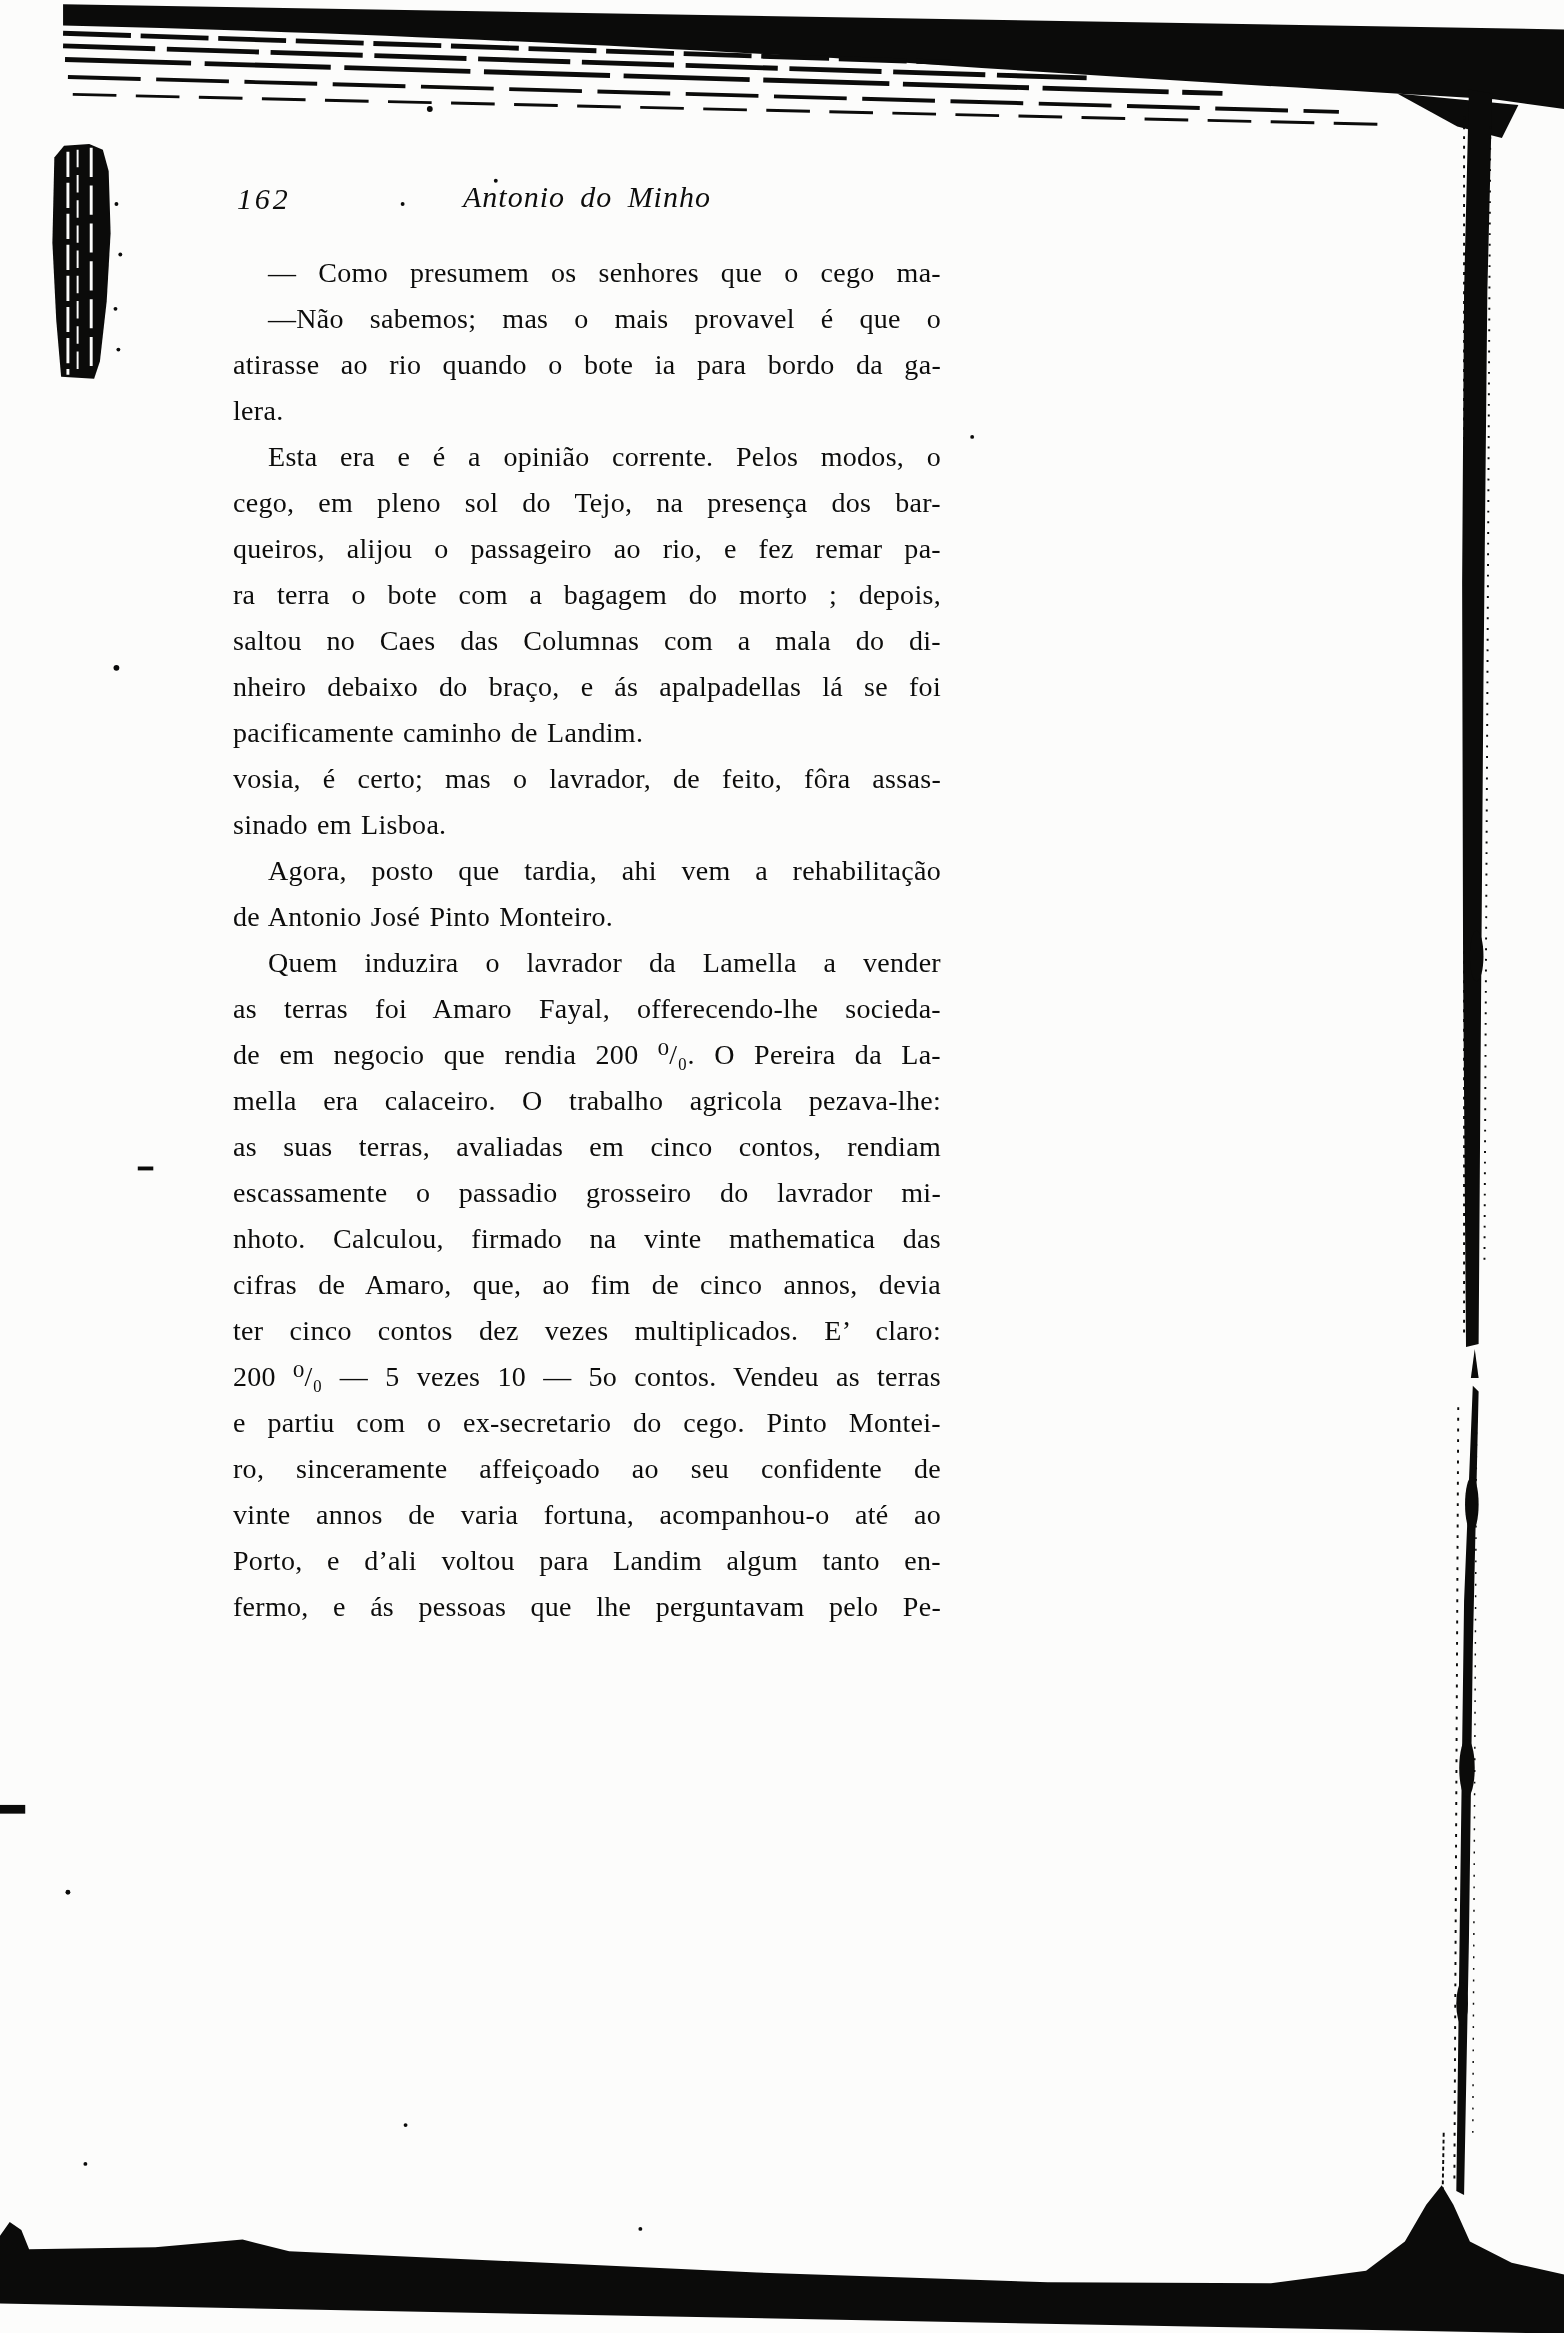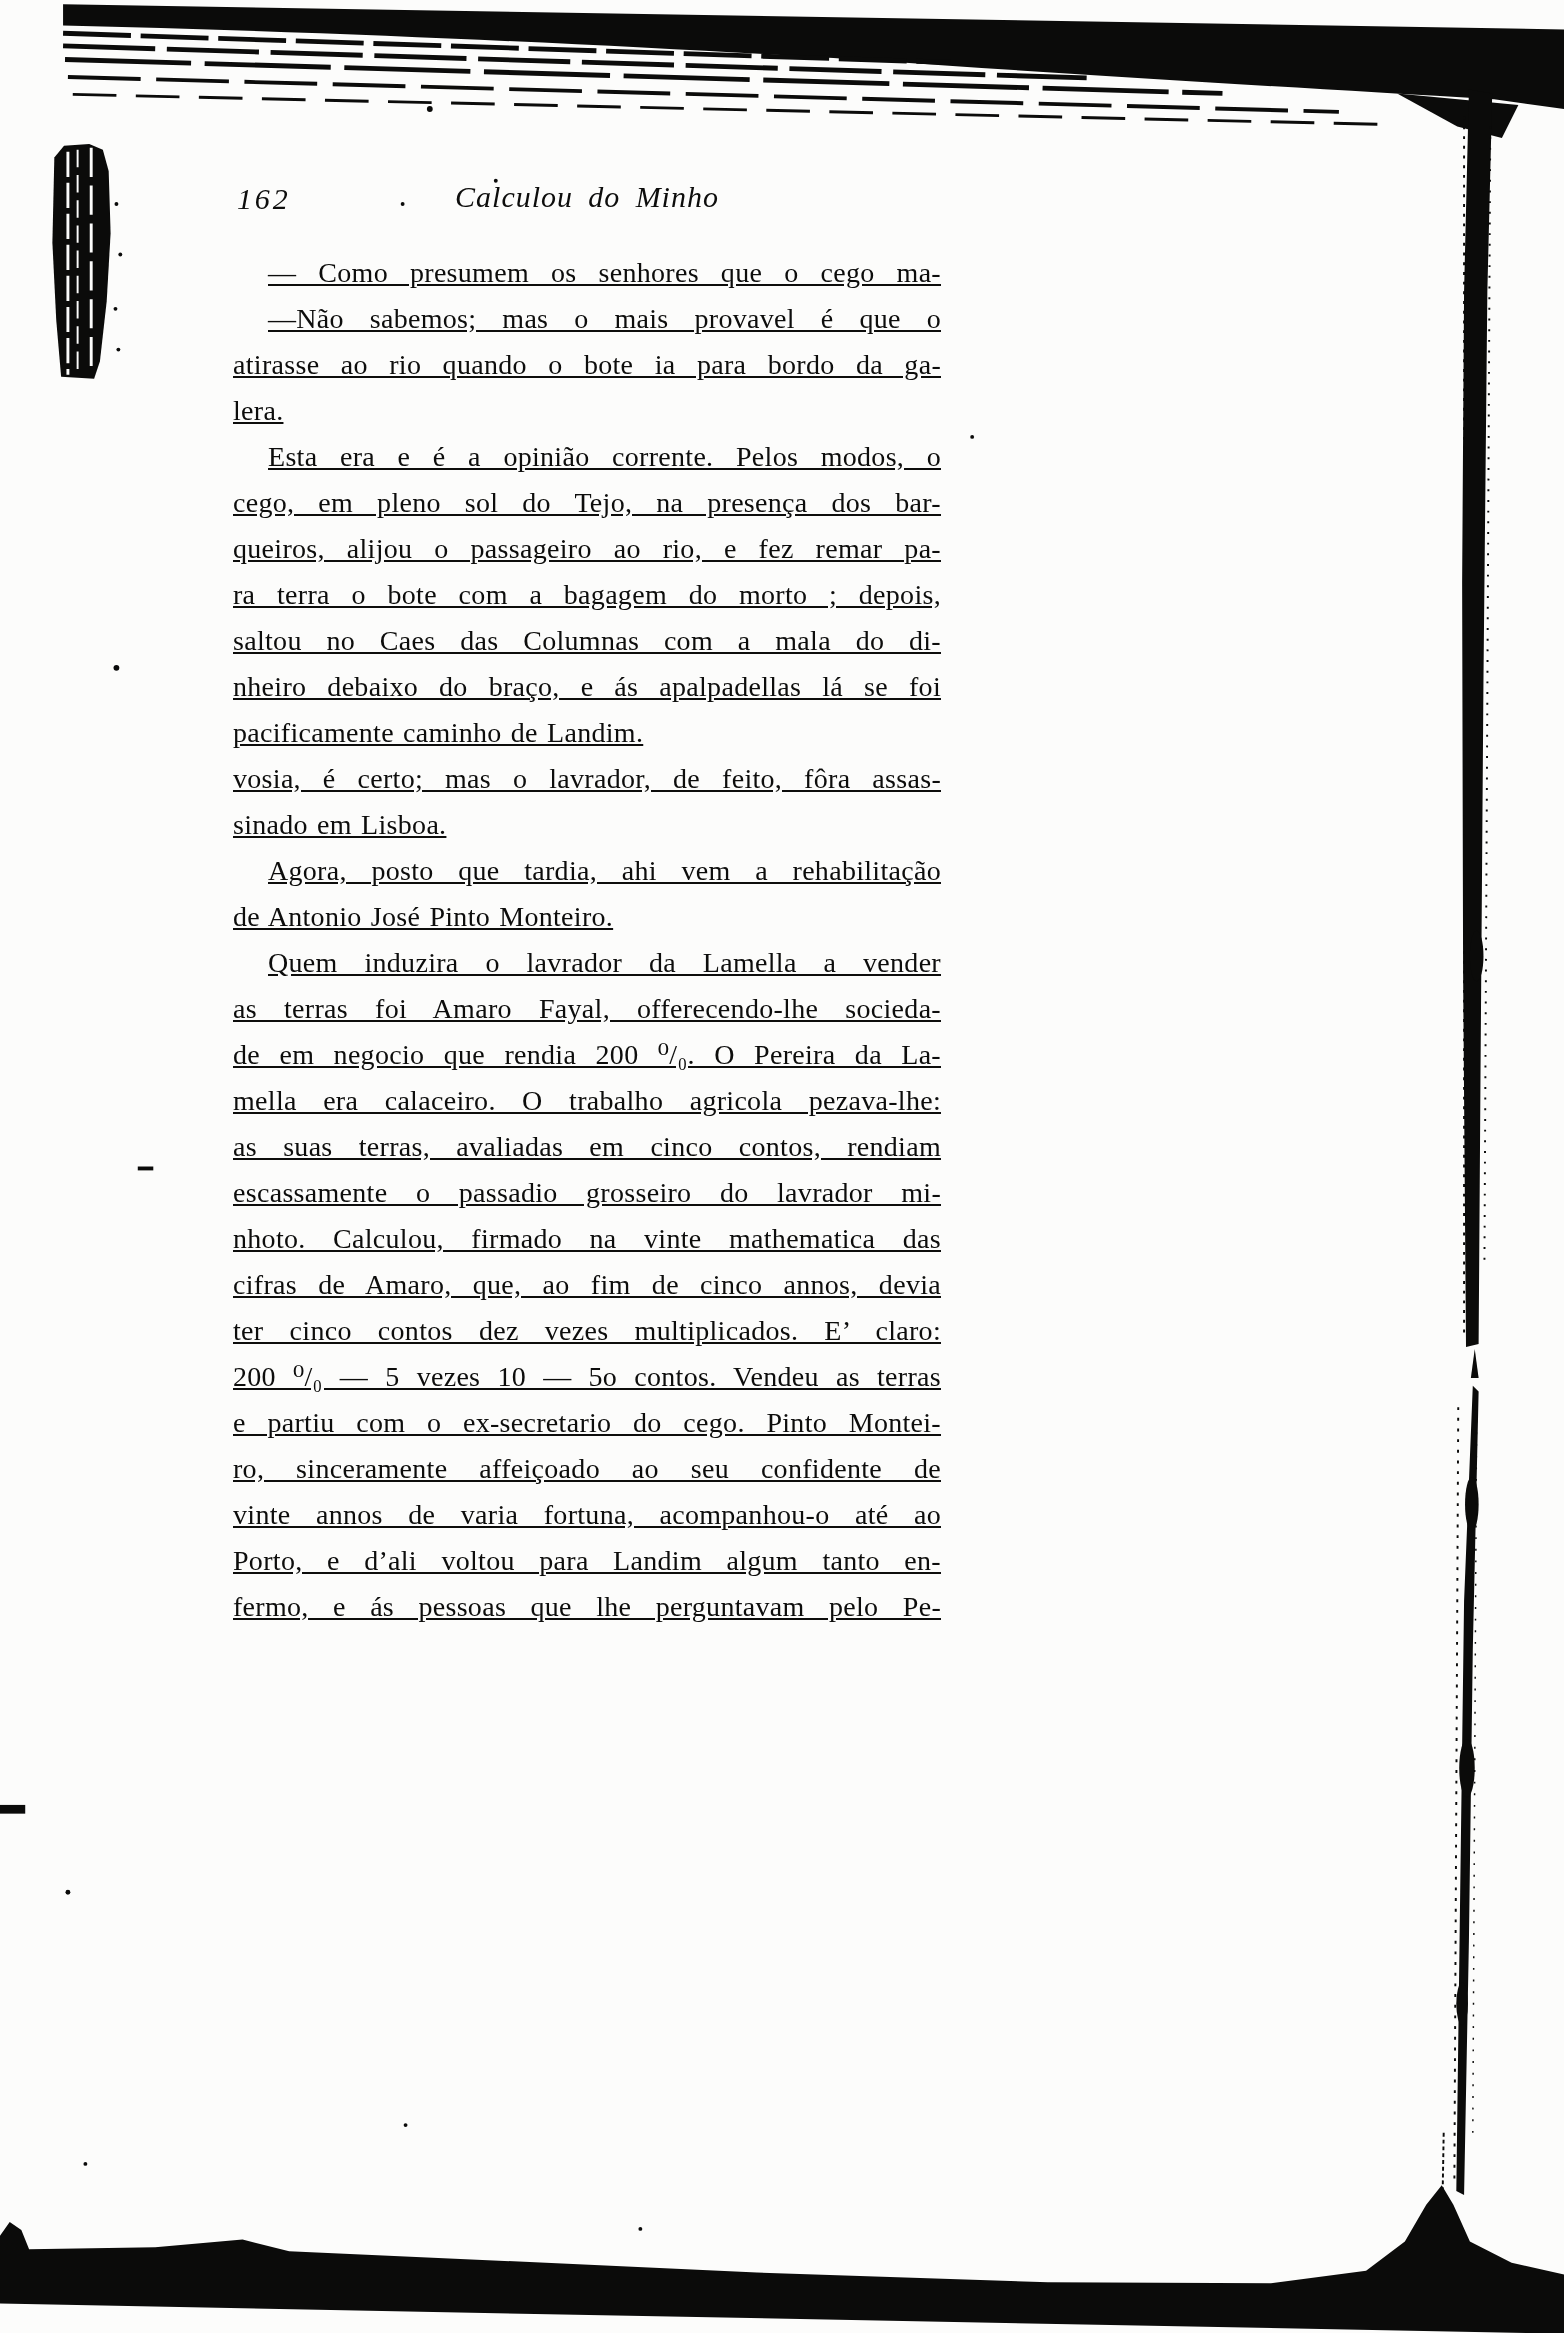--- a/index.html
+++ b/index.html
@@ -22,21 +22,21 @@
     text-align:center;font-style:italic;font-size:30px;
     letter-spacing:1px;word-spacing:6.8px;
   }
   .lines{}
   .line{
     font-size:28px;line-height:46px;height:46px;
     text-align:justify;text-align-last:justify;
     letter-spacing:0.3px;word-spacing:1.9px;
     overflow:hidden;white-space:nowrap;
   }
-  .line.j{white-space:normal;text-decoration:underline;}
+  .line.j{white-space:normal;}
   .line.indent{text-indent:35px;}
   .line.end{text-align-last:left;}
 </style>
 </head>
 <body>
 
 <div class="page">
 
   <svg class="artifacts" width="1564" height="2334" viewBox="0 0 1612 2405" aria-hidden="true">
     <g fill="#0b0b0a" stroke="none">
@@ -86,21 +86,21 @@
         <circle cx="660" cy="2297" r="2"></circle>
         <circle cx="1002" cy="450" r="2"></circle>
         <circle cx="88" cy="2230" r="2"></circle>
       </g>
     </g>
   </svg>
 
   <div class="content">
     <div class="header">
       <span class="pagenum">162</span>
-      <div class="running-title">Calculou do Minho</div>
+      <div class="running-title">Antonio do Minho</div>
     </div>
     <div class="lines">
         <div class="line j indent">— Como presumem os senhores que o cego ma-</div>
         <div class="line j indent">—Não sabemos; mas o mais provavel é que o</div>
         <div class="line j">atirasse ao rio quando o bote ia para bordo da ga-</div>
         <div class="line j end">lera.</div>
         <div class="line j indent">Esta era e é a opinião corrente. Pelos modos, o</div>
         <div class="line j">cego, em pleno sol do Tejo, na presença dos bar-</div>
         <div class="line j">queiros, alijou o passageiro ao rio, e fez remar pa-</div>
         <div class="line j">ra terra o bote com a bagagem do morto ; depois,</div>

